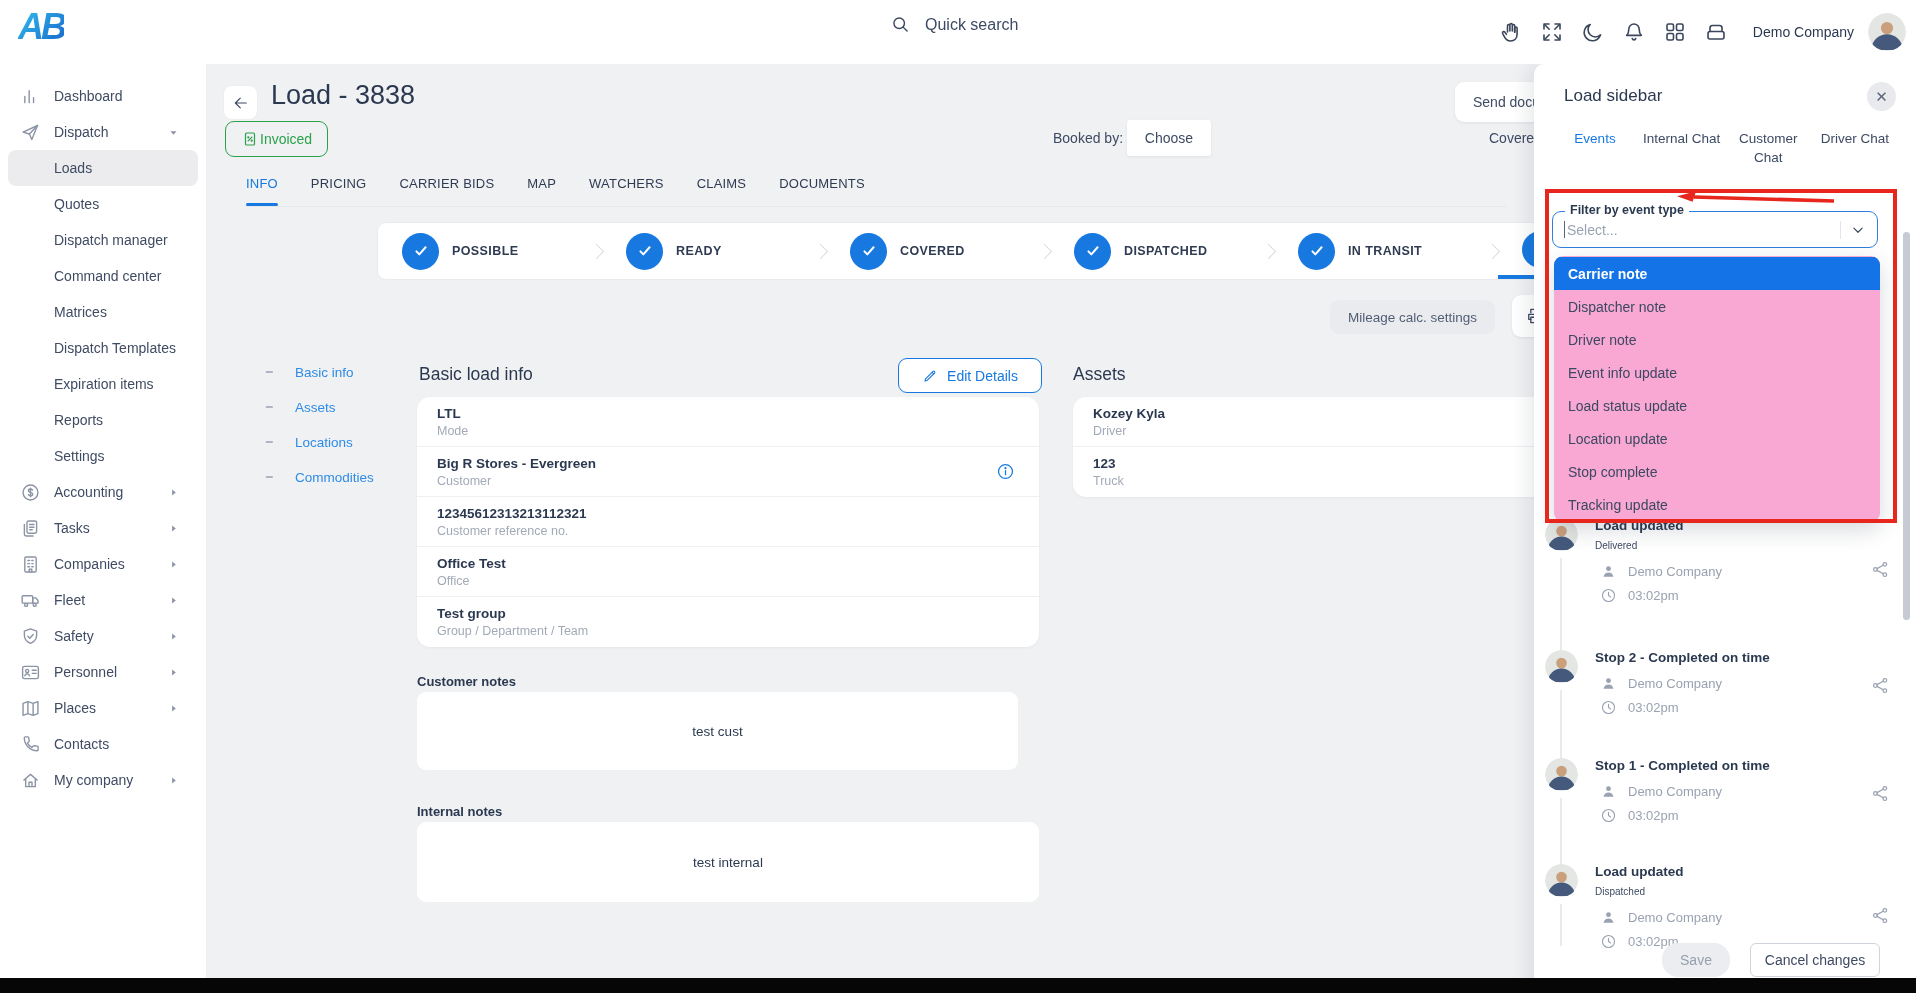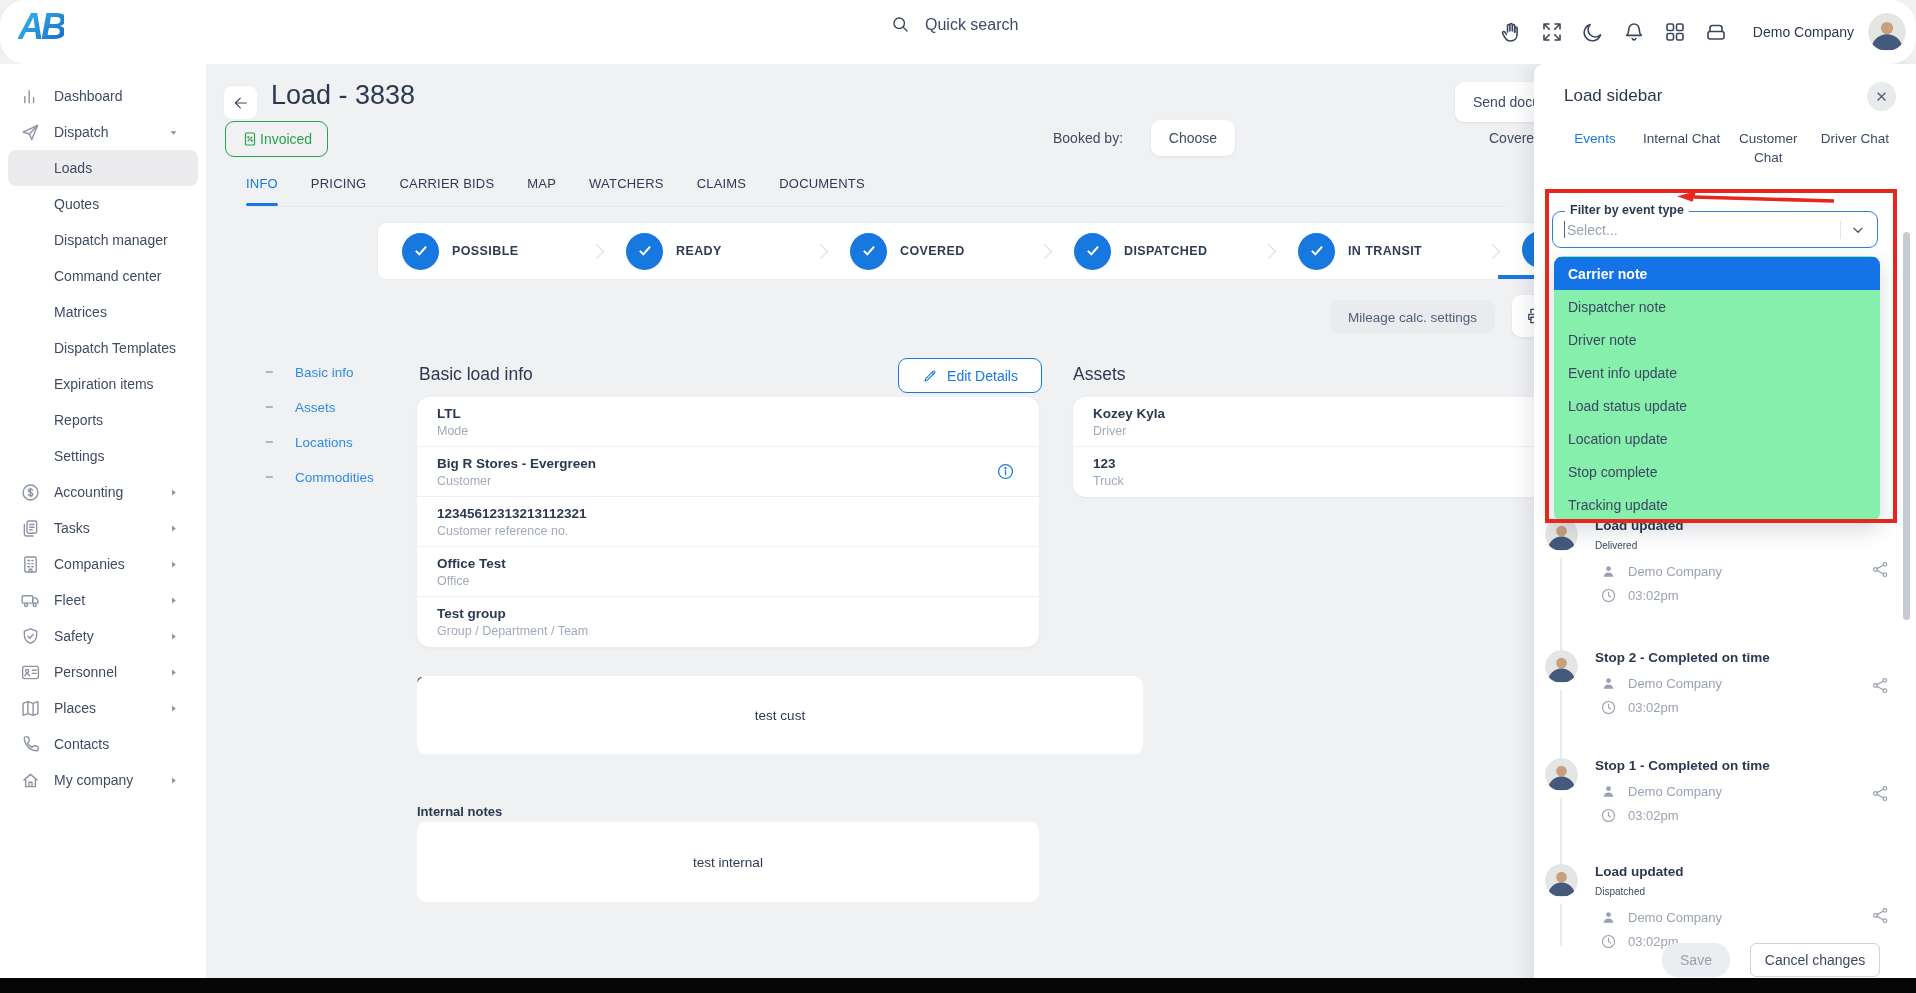--- a/index.html
+++ b/index.html
@@ -1,20 +1,20 @@
 <!DOCTYPE html>
 <html><head>
 <meta charset="utf-8">
 <style>
   * { margin:0; padding:0; box-sizing:border-box; }
   body { font-family:"Liberation Sans", sans-serif; background:#fff; }
   .page { position:relative; width:1916px; height:993px; overflow:hidden; background:#f0f1f3; }
 
   
-  .topbar { position:absolute; left:0; top:0; width:1916px; height:64px; background:#fff; z-index:30;border-radius:26px; }
+  .topbar { position:absolute; left:0; top:0; width:1916px; height:64px; background:#fff; z-index:30; }
   .logo { position:absolute; left:18px; top:6px; font-size:36px; font-weight:800; font-style:italic;
           background:linear-gradient(135deg,#35c0f0,#1565c8); -webkit-background-clip:text; background-clip:text;
           color:transparent; letter-spacing:-3px; }
   .qsearch { position:absolute; left:890px; top:14px; display:flex; align-items:center; gap:14px; }
   .qsearch input { border:none; outline:none; font-size:16px; color:#3d4a63; background:transparent; width:220px; font-family:inherit; }
   .qsearch input::placeholder { color:#3d4a63; }
   .top-icons { position:absolute; right:0; top:0; height:64px; display:flex; align-items:center; }
   .tico { width:24px; height:24px; color:#3b465c; margin-right:17px; cursor:pointer; }
   .company-name { font-size:14px; color:#2b3950; margin:0 14px 0 8px; }
   .avatar { width:38px; height:38px; border-radius:50%; overflow:hidden; flex:0 0 auto; }
@@ -38,22 +38,22 @@
   .back-btn { position:absolute; left:16px; top:21px; width:35px; height:35px; background:#fff; border:1px solid #eceef1; border-radius:9px;
               display:flex; align-items:center; justify-content:center; color:#3d4a63; cursor:pointer; }
   .back-btn .icon { width:18px; height:18px; }
   .page-title { position:absolute; left:64px; top:16px; font-size:27px; font-weight:500; color:#2b3950; }
   .senddoc-btn { position:absolute; left:1248px; top:18px; width:170px; height:40px; background:#fff; border-radius:9px; border:none;
                  box-shadow:0 1px 3px rgba(30,40,60,.08); font-size:14px; color:#3d4a63; text-align:left; padding-left:18px; font-family:inherit; cursor:pointer; }
   .invoiced { position:absolute; left:18px; top:57px; height:36px; display:inline-flex; align-items:center; gap:1px; padding:0 15px;
               border:1px solid #2aa14a; border-radius:9px; color:#2aa14a; font-size:14px; font-weight:500; cursor:pointer; }
   .invoiced .icon { width:18px; height:18px; }
   .bookedby-label { position:absolute; left:846px; top:66px; font-size:14px; color:#3d4a63; }
-  .choose-btn { position:absolute; left:920px; top:56px; width:84px; height:36px; background:#fff; border:none; border-radius:9px;
-                box-shadow:0 1px 3px rgba(30,40,60,.08); font-size:14px; color:#3d4a63; font-family:inherit; cursor:pointer;margin-left:24px; }
+  .choose-btn { position:absolute; left:920px; top:56px; width:84px; height:36px; background:#fff; border:none; border-radius:3px;
+                box-shadow:0 1px 3px rgba(30,40,60,.08); font-size:14px; color:#3d4a63; font-family:inherit; cursor:pointer; }
   .coveredby-label { position:absolute; left:1282px; top:66px; font-size:14px; color:#3d4a63; }
 
   .tabs-row { position:absolute; left:39px; top:112px; width:1260px; display:flex; gap:33px; padding-bottom:15px; border-bottom:1px solid #e5e7eb; }
   .tab { position:relative; font-size:13px; font-weight:500; letter-spacing:.2px; color:#2f3b52; cursor:pointer; }
   .tab.active { color:#1779e0; }
   .tab.active::after { content:''; position:absolute; left:0; right:0; bottom:-15px; height:3px; background:#1779e0; border-radius:2px; }
 
   .stepper { position:absolute; left:170px; top:158px; width:1380px; height:58px; background:#fff; border:1px solid #e9ebef; border-radius:9px;
              display:flex; align-items:stretch; overflow:hidden; }
   .step { width:213px; display:flex; align-items:center; padding-left:24px; cursor:pointer; }
@@ -102,21 +102,21 @@
 
   .filter-field { position:absolute; left:18px; top:147px; width:326px; height:37px; border:1.5px solid #2f80dd; border-radius:9px; background:#fff; }
   .filter-legend { position:absolute; left:12px; top:-9px; background:#fff; padding:0 5px; font-size:12.5px; font-weight:700; color:#2b3950; }
   .filter-inner { display:flex; align-items:center; height:100%; padding:0 10px 0 11px; }
   .caret { width:1px; height:17px; background:#5a6578; margin-right:2px; }
   .filter-inner input { flex:1; border:none; outline:none; font-size:14px; color:#3d4a63; font-family:inherit; background:transparent; }
   .filter-inner input::placeholder { color:#9aa3b2; }
   .filter-sep { width:1px; height:18px; background:#e2e5ea; margin-right:8px; }
   .filter-chevron { width:18px; height:18px; color:#3d4a63; cursor:pointer; }
 
-  .dropdown { position:absolute; left:20px; top:192px; width:326px; background:#86efac; border-radius:9px; z-index:6;
+  .dropdown { position:absolute; left:20px; top:192px; width:326px; background:#f9a8d4; border-radius:9px; z-index:6;
               box-shadow:0 8px 22px rgba(40,50,70,.18); padding:1px 0; overflow:hidden; }
   .dd-option { height:33px; display:flex; align-items:center; padding-left:14px; font-size:14px; color:#3b4860; cursor:pointer; }
   .dd-option.selected { background:#1473e6; color:#fff; font-weight:600; }
 
   .annotation-box { position:absolute; left:11px; top:125px; width:352px; height:334px; border:4px solid #e7261e; z-index:10; pointer-events:none; }
   .annotation-arrow { position:absolute; left:140px; top:126px; z-index:11; pointer-events:none; }
 
   .event { position:absolute; left:11px; right:12px; }
   .event .avatar { position:absolute; left:0; top:2px; }
   .econtent { margin-left:50px; }
@@ -557,21 +557,21 @@
           <div class="row-value">Kozey Kyla</div>
           <div class="row-label">Driver</div>
         </div>
         <div class="info-row">
           <div class="row-value">123</div>
           <div class="row-label">Truck</div>
         </div>
       </div>
 
     <div class="notes-label" style="left:210px;top:610px">Customer notes</div>
-    <div class="notes-card" style="left:210px;top:612px;width:726px;height:78px">
+    <div class="notes-card" style="left:210px;top:628px;width:601px;height:78px">
       <span>test cust</span>
     </div>
     <div class="notes-label" style="left:210px;top:740px">Internal notes</div>
     <div class="notes-card" style="left:210px;top:758px;width:622px;height:80px">
       <span>test internal</span>
     </div>
   </div>
 
   <div class="drawer">
     <div class="drawer-title">Load sidebar</div>

